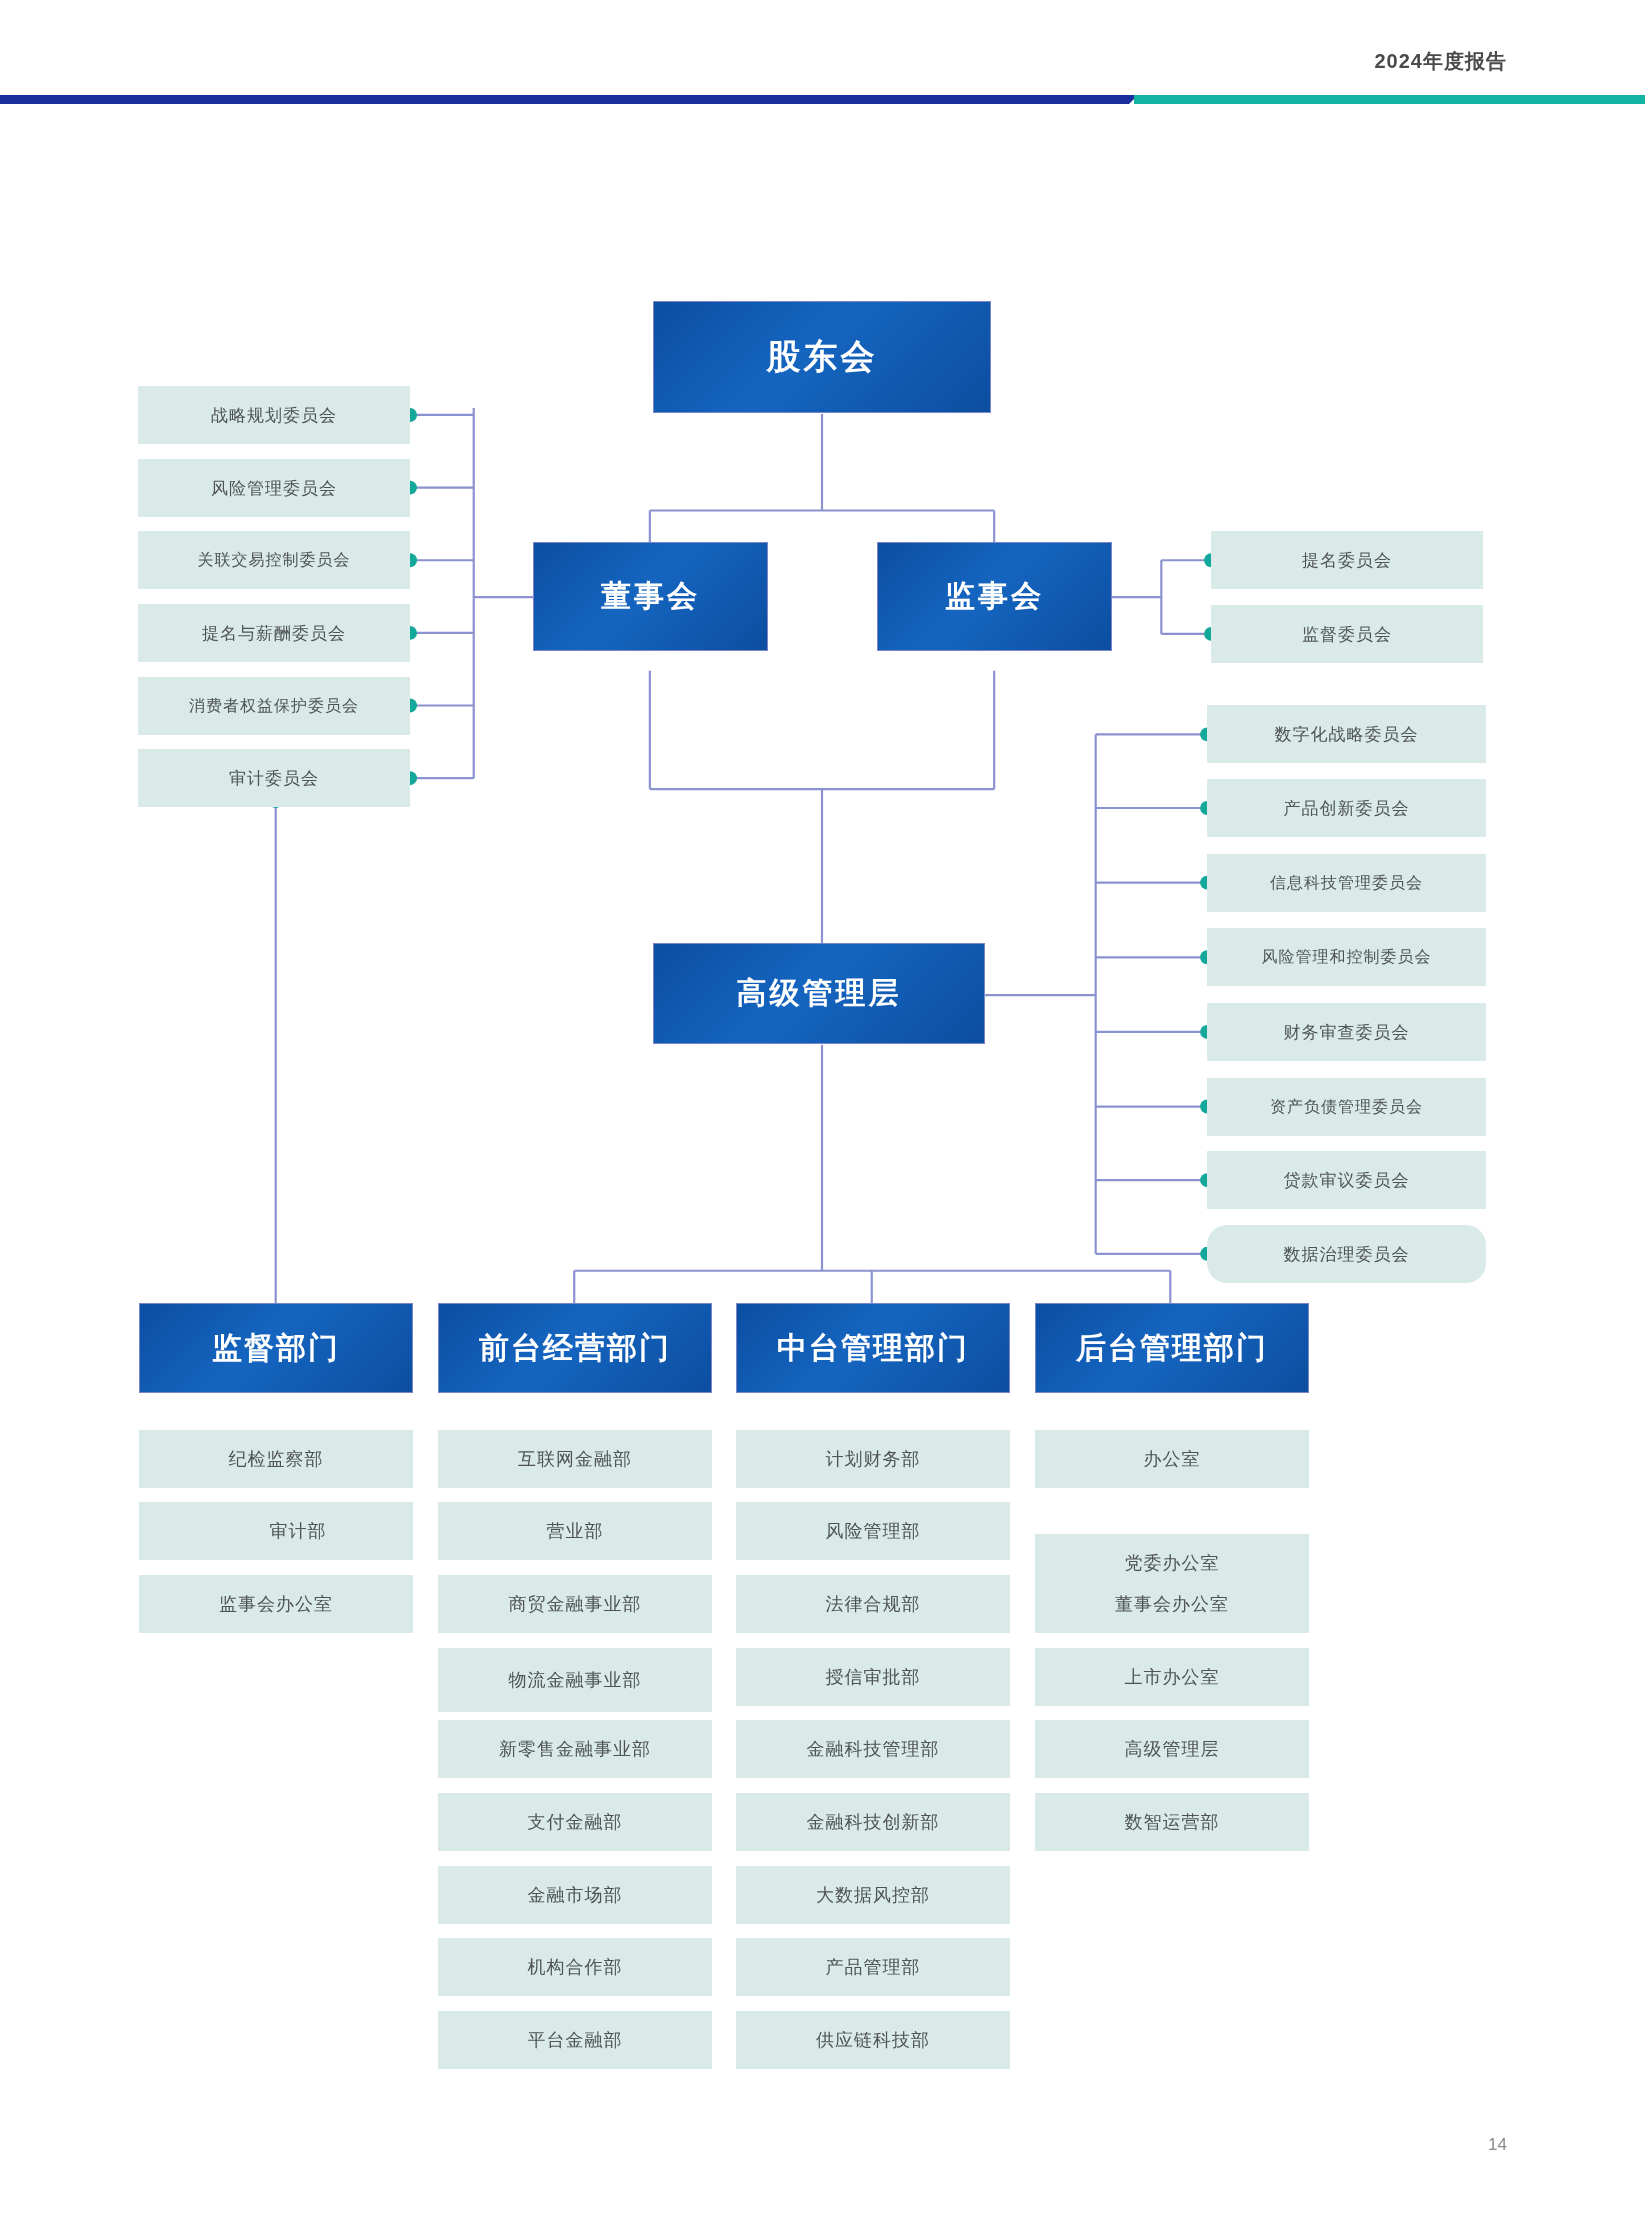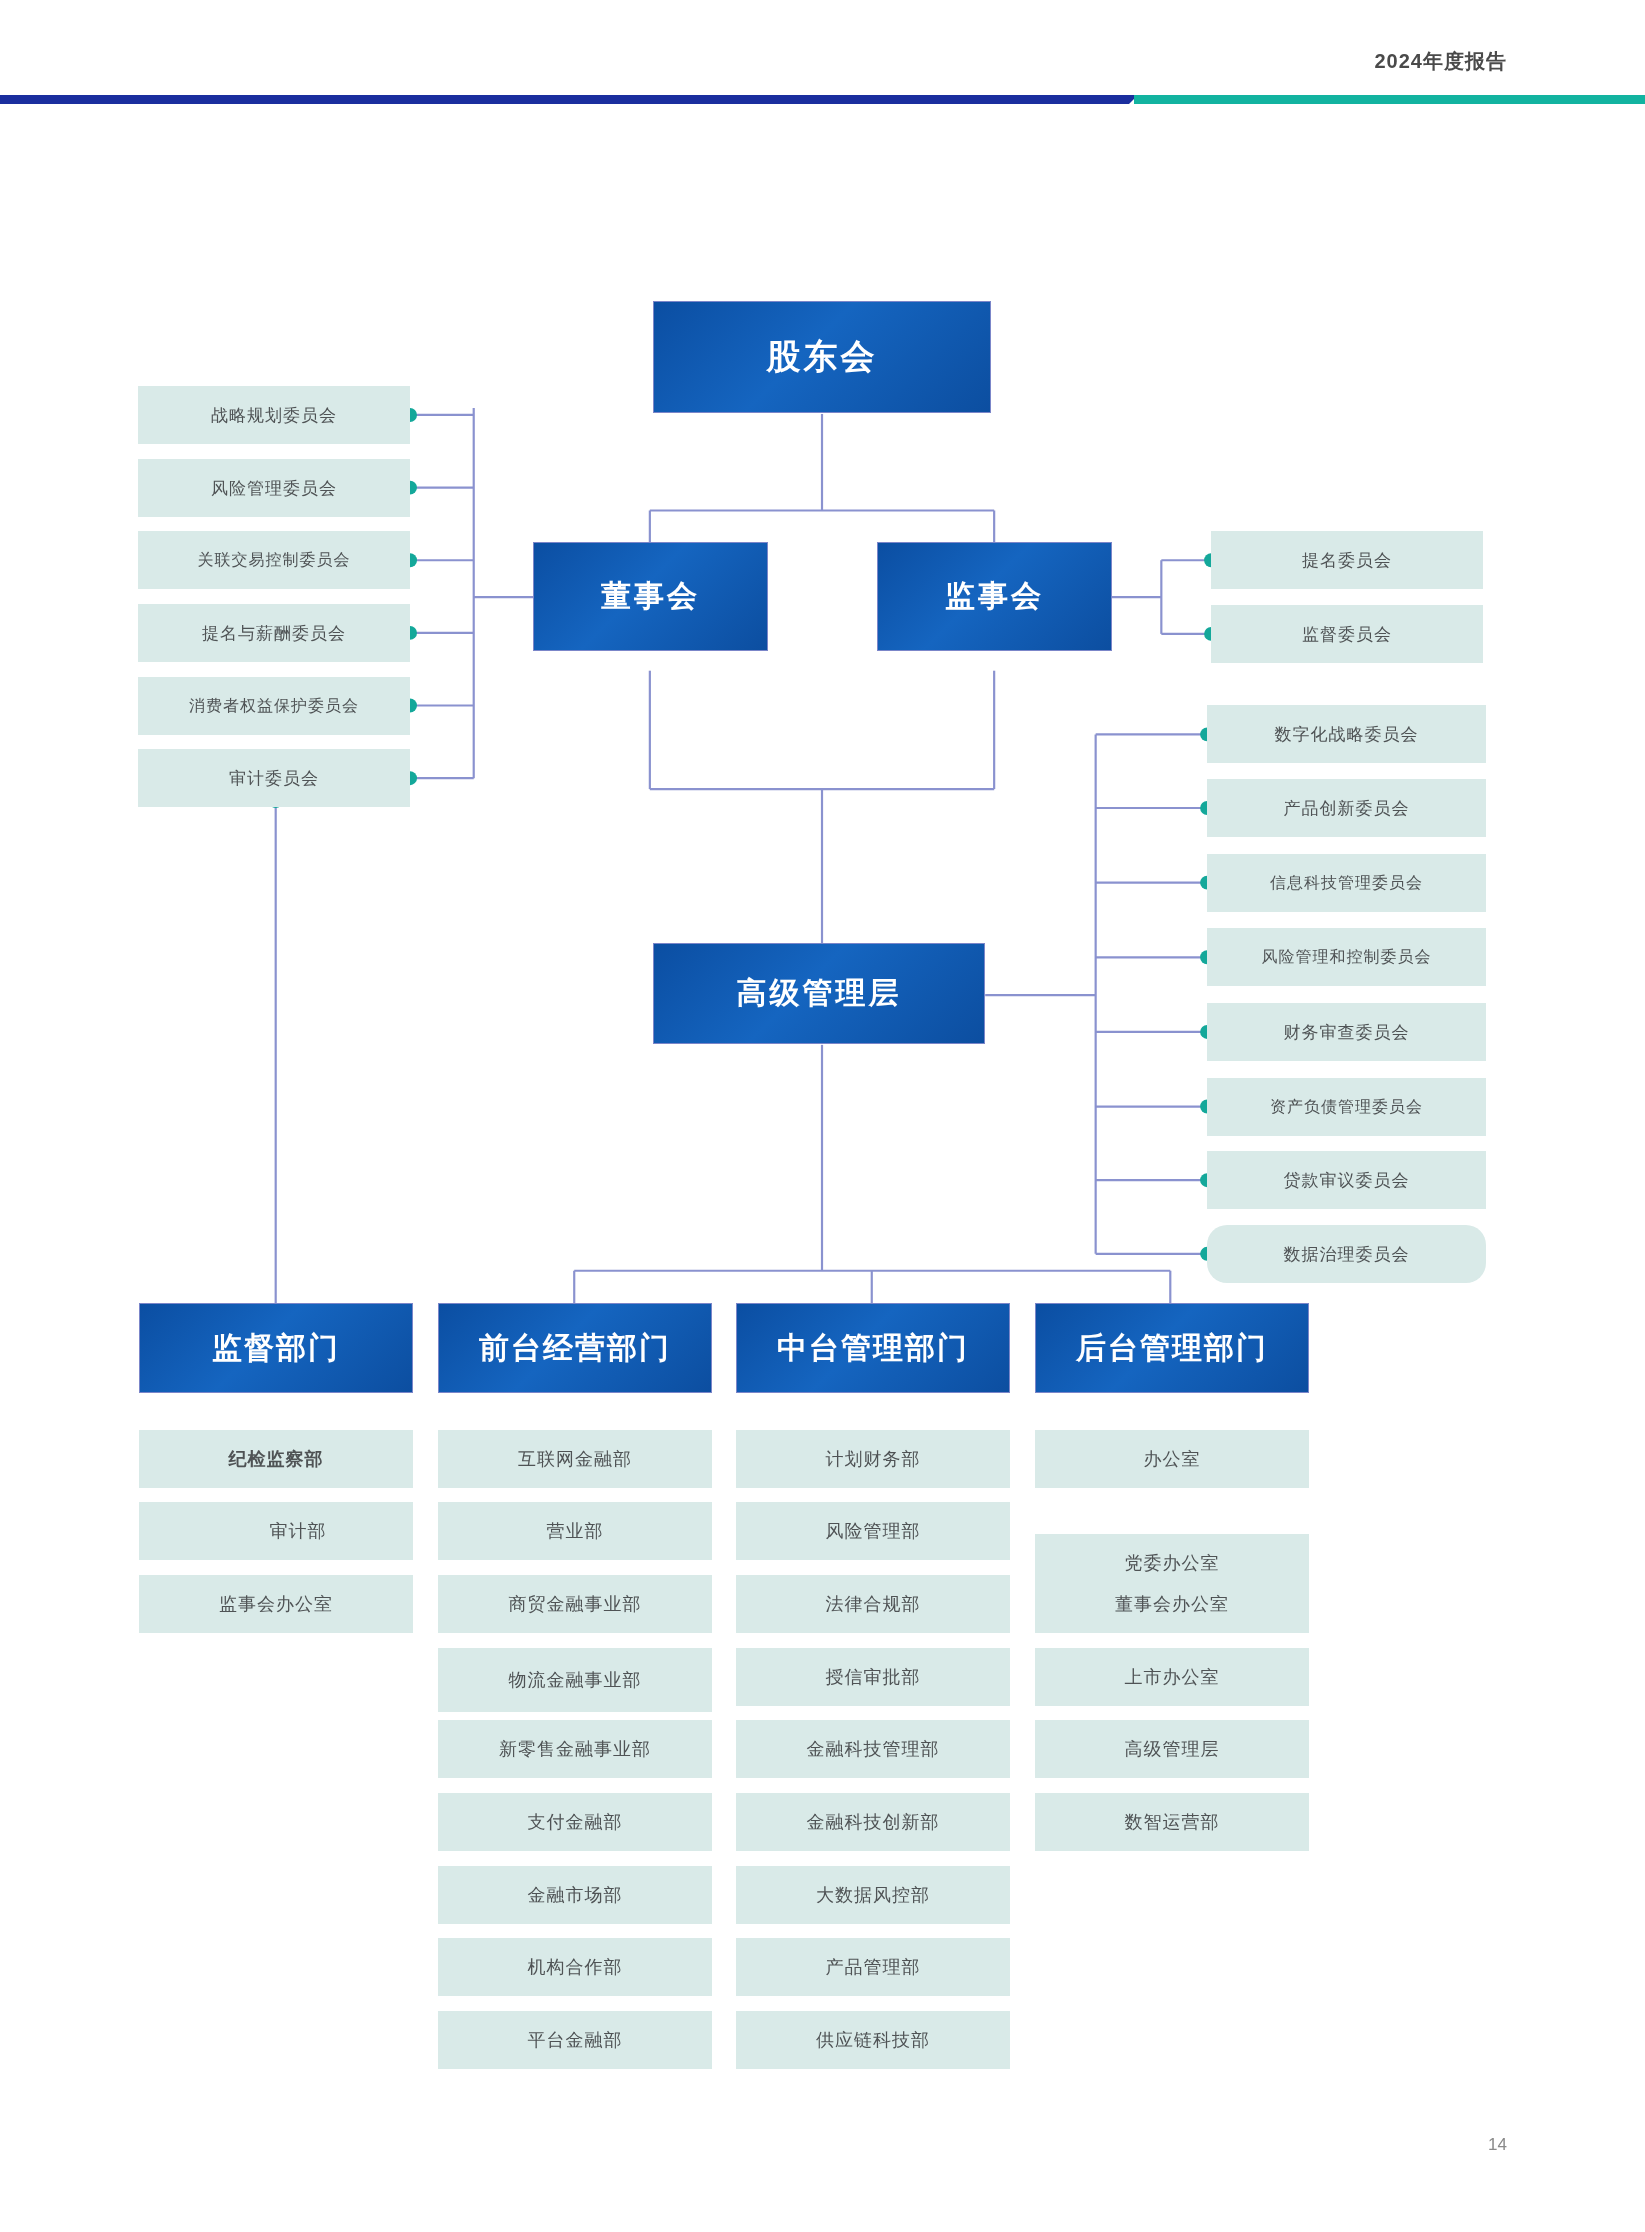--- a/index.html
+++ b/index.html
@@ -150,21 +150,21 @@
 <div class="node leaf sm" style="left:1207px;top:705px;width:279px;height:58px;">数字化战略委员会</div>
 <div class="node leaf sm" style="left:1207px;top:779px;width:279px;height:58px;">产品创新委员会</div>
 <div class="node leaf xs" style="left:1207px;top:854px;width:279px;height:58px;">信息科技管理委员会</div>
 <div class="node leaf xs" style="left:1207px;top:928px;width:279px;height:58px;">风险管理和控制委员会</div>
 <div class="node leaf sm" style="left:1207px;top:1003px;width:279px;height:58px;">财务审查委员会</div>
 <div class="node leaf xs" style="left:1207px;top:1078px;width:279px;height:58px;">资产负债管理委员会</div>
 <div class="node leaf sm" style="left:1207px;top:1151px;width:279px;height:58px;">贷款审议委员会</div>
 <div class="node leaf sm" style="left:1207px;top:1225px;width:279px;height:58px;border-radius:20px;">数据治理委员会</div>
 
 <div class="node primary dept-head" style="left:139px;top:1303px;width:274px;height:90px;">监督部门</div>
-<div class="node leaf" style="left:139px;top:1430px;width:274px;height:58px;font-weight:bold;">纪检监察部</div>
+<div class="node leaf" style="left:139px;top:1430px;width:274px;height:58px;">纪检监察部</div>
 <div class="node leaf" style="left:139px;top:1502px;width:274px;height:58px;padding-left:44px;">审计部</div>
 <div class="node leaf" style="left:139px;top:1575px;width:274px;height:58px;">监事会办公室</div>
 
 <div class="node primary dept-head" style="left:438px;top:1303px;width:274px;height:90px;">前台经营部门</div>
 <div class="node leaf" style="left:438px;top:1430px;width:274px;height:58px;">互联网金融部</div>
 <div class="node leaf" style="left:438px;top:1502px;width:274px;height:58px;">营业部</div>
 <div class="node leaf" style="left:438px;top:1575px;width:274px;height:58px;">商贸金融事业部</div>
 <div class="node leaf" style="left:438px;top:1648px;width:274px;height:64px;">物流金融事业部</div>
 <div class="node leaf" style="left:438px;top:1720px;width:274px;height:58px;">新零售金融事业部</div>
 <div class="node leaf" style="left:438px;top:1793px;width:274px;height:58px;">支付金融部</div>

